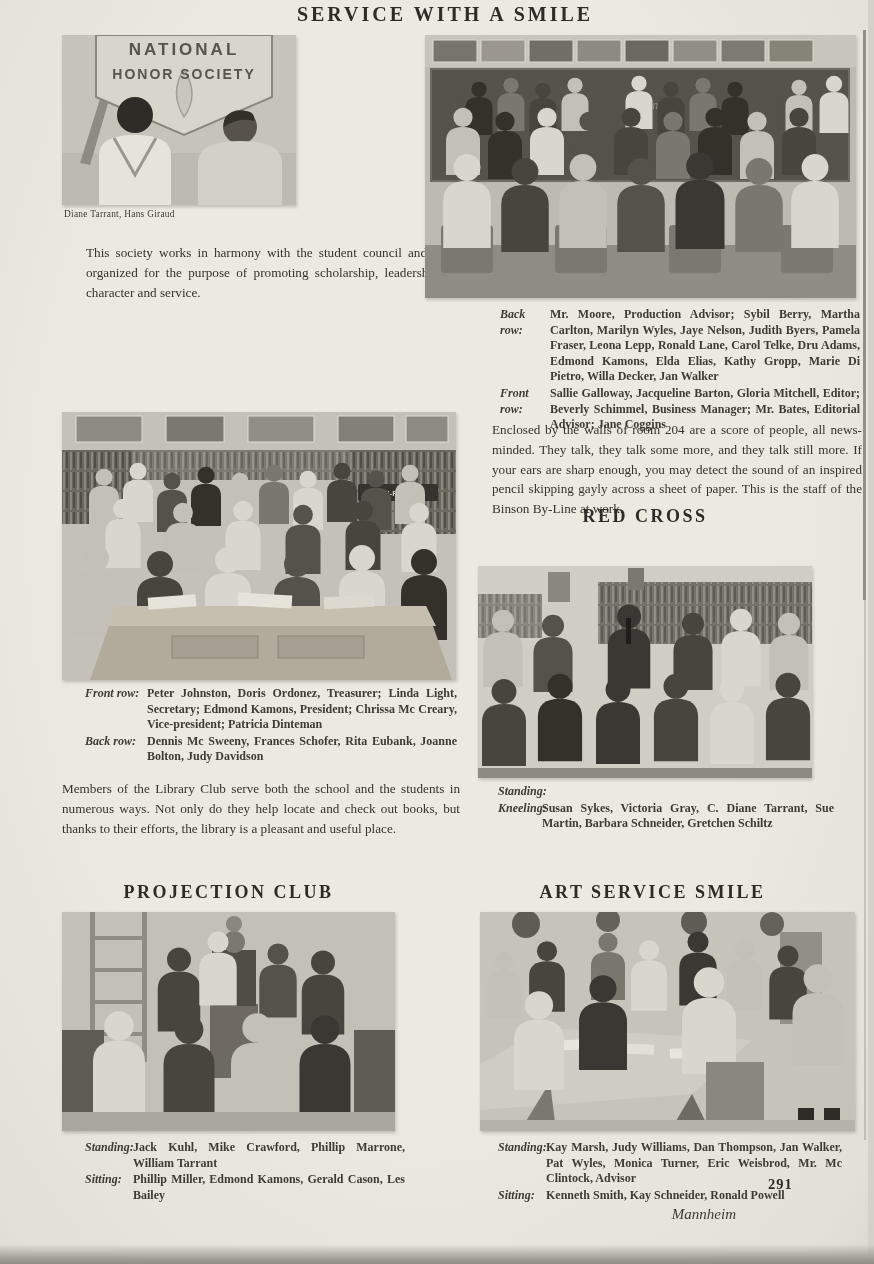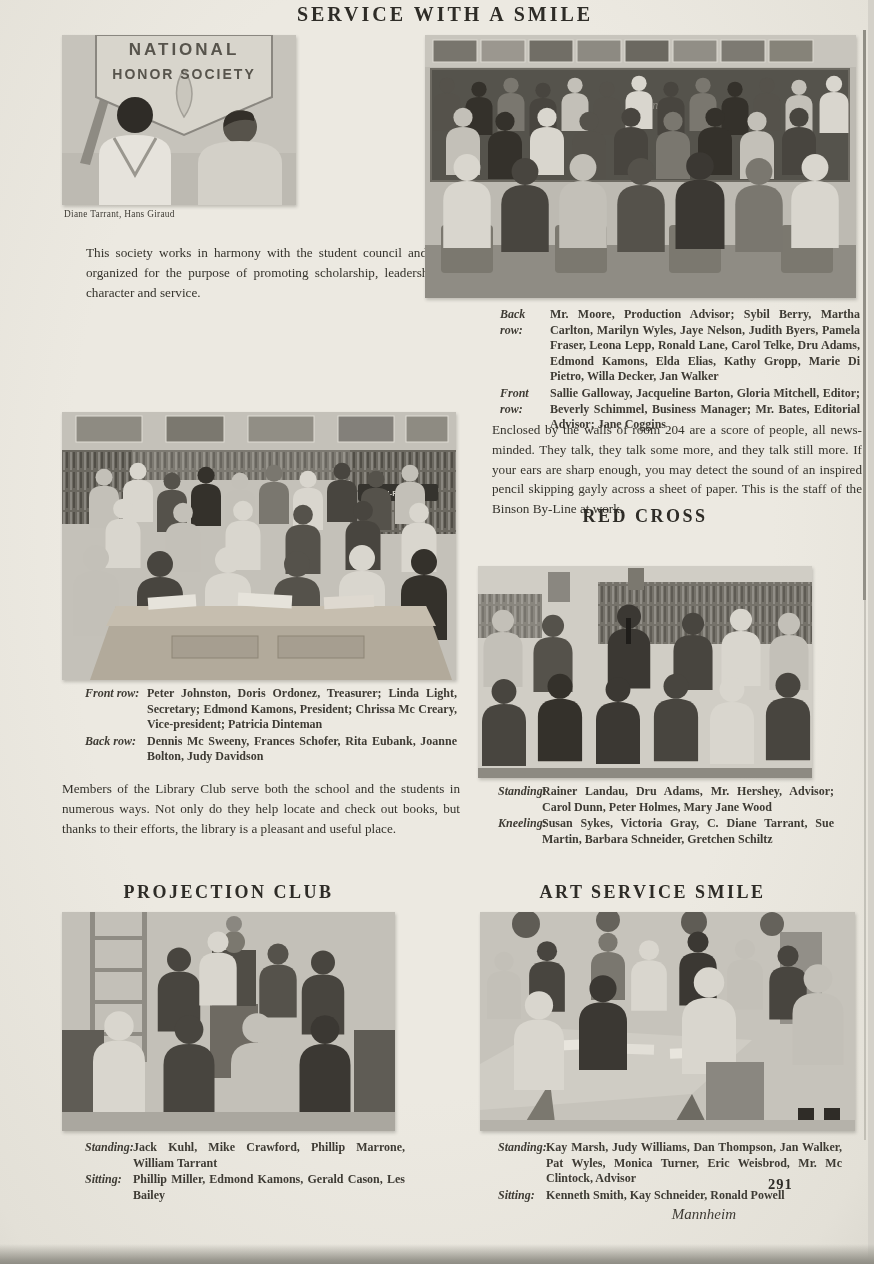--- a/index.html
+++ b/index.html
@@ -237,21 +237,20 @@
         <use href="#sym-person" x="172" y="106" width="52" height="90" class="pF"></use>
         <use href="#sym-person" x="228" y="110" width="52" height="88" class="pB"></use>
         <use href="#sym-person" x="284" y="104" width="52" height="92" class="pF"></use>
       </g>
       <rect y="202" width="334" height="10" fill="#8d8a82"></rect>
     </svg>
   </div>
   <div class="abs caption" style="left:498px;top:784px;width:336px;">
     <div class="cap-row">
       <span class="lbl" style="width:44px">Standing:</span>
-      <span class="txt">Rainer Landau, Dru Adams, Mr. Hershey, Advisor; Carol Dunn, Peter Holmes, Mary Jane Wood</span>
     </div>
     <div class="cap-row">
       <span class="lbl" style="width:44px">Kneeling:</span>
       <span class="txt">Susan Sykes, Victoria Gray, C. Diane Tarrant, Sue Martin, Barbara Schneider, Gretchen Schiltz</span>
     </div>
   </div>
 
   <div class="abs sec-title" style="left:62px;top:882px;width:333px;">PROJECTION CLUB</div>
   <div class="abs photo" style="left:62px;top:912px;width:333px;height:219px;">
     <svg viewBox="0 0 333 219" preserveAspectRatio="none">

